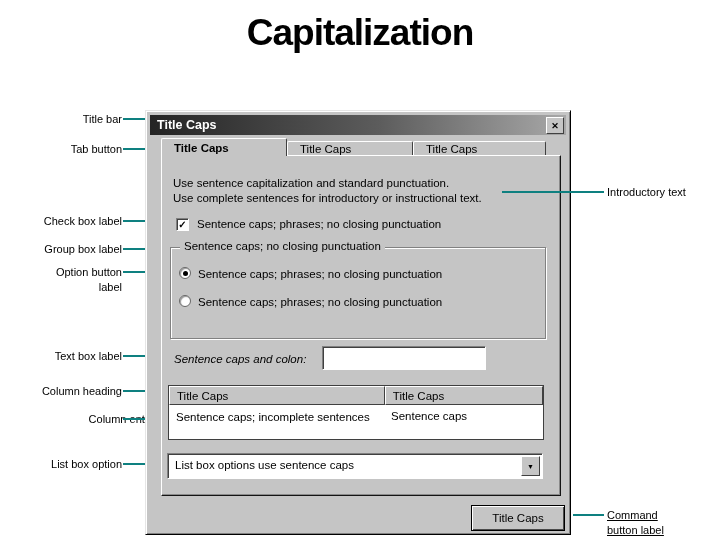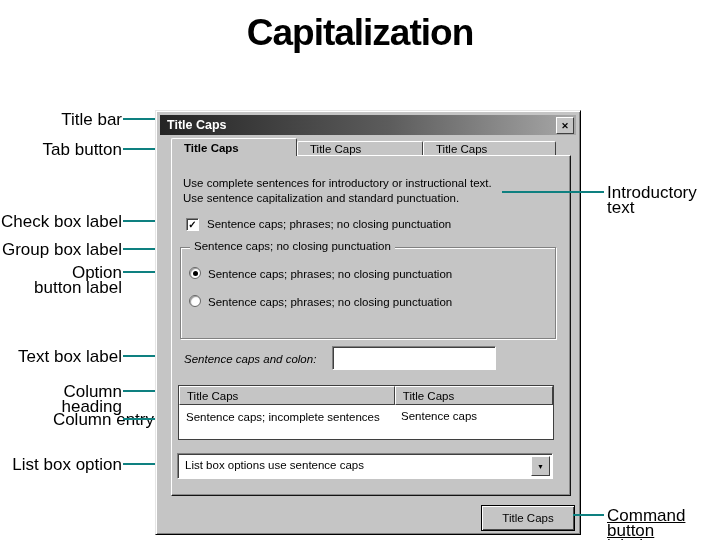--- a/index.html
+++ b/index.html
@@ -5,26 +5,26 @@
   html,body{margin:0;padding:0;}
   body{
     width:720px;height:540px;position:relative;background:#ffffff;
     font-family:"Liberation Sans", sans-serif;color:#000;overflow:hidden;
   }
   .slide-title{
     position:absolute;top:12px;left:0;width:720px;text-align:center;
     font-size:37px;font-weight:bold;letter-spacing:-1px;
   }
   
-  .callout{position:absolute;font-size:17px;line-height:15px;color:#000;}
+  .callout{position:absolute;font-size:11px;line-height:15px;color:#000;}
   .callout.l{text-align:right;}
   .line{position:absolute;height:2px;background:#0e8080;}
   
   .win{
-    position:absolute;left:155px;top:110px;width:424px;height:423px;
+    position:absolute;left:145px;top:110px;width:424px;height:423px;
     background:#c5c5c5;border:1px solid;border-color:#e6e6e6 #000 #000 #e6e6e6;
     box-shadow:inset 1px 1px 0 #fff, inset -1px -1px 0 #818181;
     font-size:11.5px;
   }
   .titlebar{
     position:absolute;left:4px;top:4px;right:4px;height:20px;
     background:linear-gradient(90deg,#242424 0%,#5c5c5c 55%,#a8a8a8 100%);
     color:#fff;font-weight:bold;font-size:12.5px;
     display:flex;align-items:center;padding-left:7px;box-sizing:border-box;
   }
@@ -137,22 +137,22 @@
   <div class="tab" style="left:141px;width:126px;">
     <span>Title Caps</span>
   </div>
   <div class="tab" style="left:267px;width:133px;">
     <span>Title Caps</span>
   </div>
 
   <div class="panel">
 
     <div class="abs" style="left:11px;top:20px;line-height:15px;">
+      <span style="display:block;">Use sentence capitalization and standard punctuation.</span>
       <span style="display:block;">Use complete sentences for introductory or instructional text.</span>
-      <span style="display:block;">Use sentence capitalization and standard punctuation.</span>
     </div>
 
     <div class="abs sunken cb-box">
       <span>✓</span>
     </div>
     <div class="abs" style="left:35px;top:62px;">Sentence caps; phrases; no closing punctuation</div>
 
     <div class="abs groupbox">
       <div class="grouplabel">Sentence caps; no closing punctuation</div>
 

